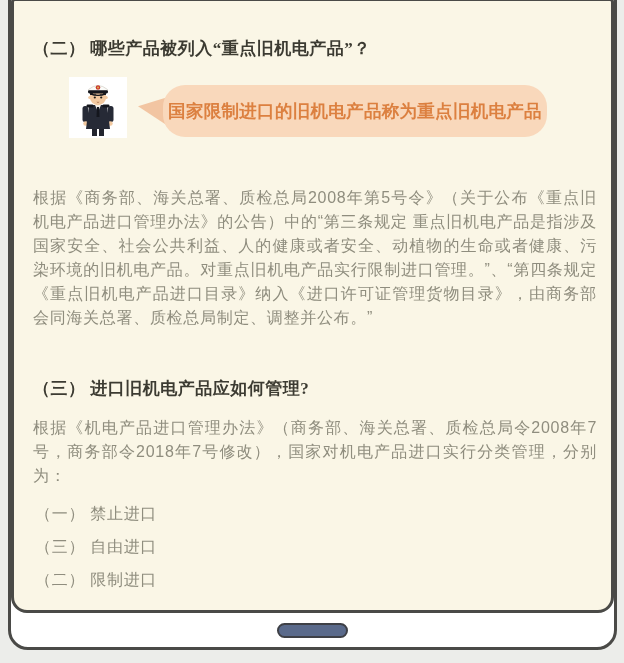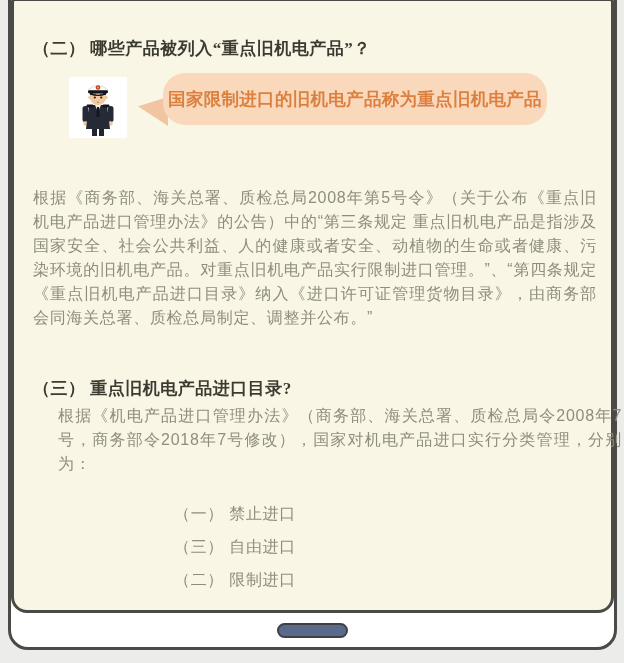--- a/index.html
+++ b/index.html
@@ -45,44 +45,43 @@
     position: absolute;
     left: 19px;
     width: 564px;
     font-size: 16px;
     line-height: 24px;
     letter-spacing: 0.7px;
     color: #8F8D7E;
     text-align: justify;
   }
   .p1 { top: 185px; }
-  .p2 { top: 403px; margin-left: 25px; }
+  .p2 { top: 415px; }
   .import-list {
     position: absolute;
     left: 21px; top: 496px;
     width: 400px;
   }
   .import-list .list-item {
     font-size: 16px;
     line-height: 33px;
     letter-spacing: 0.7px;
     color: #8F8D7E;
     white-space: nowrap;
-    text-align: center;
   }
   .character-box {
     position: absolute;
     left: 55px; top: 76px;
     width: 58px; height: 61px;
     background: #FFFFFF;
   }
   .character-box svg { display: block; width: 100%; height: 100%; }
   .speech-bubble {
     position: absolute;
-    left: 149px; top: 72px;
+    left: 149px; top: 84px;
     width: 384px; height: 52px;
     background: #F9D8BB;
     border-radius: 22px;
     display: flex;
     align-items: center;
     justify-content: center;
   }
   .speech-bubble .bubble-text {
     font-size: 17.5px;
     font-weight: bold;
@@ -156,21 +155,21 @@
     </svg>
   </div>
 
   <div class="bubble-tail"></div>
   <div class="speech-bubble">
     <span class="bubble-text">国家限制进口的旧机电产品称为重点旧机电产品</span>
   </div>
 
   <div class="body-text p1">根据《商务部、海关总署、质检总局2008年第5号令》（关于公布《重点旧机电产品进口管理办法》的公告）中的“第三条规定 重点旧机电产品是指涉及国家安全、社会公共利益、人的健康或者安全、动植物的生命或者健康、污染环境的旧机电产品。对重点旧机电产品实行限制进口管理。”、“第四条规定《重点旧机电产品进口目录》纳入《进口许可证管理货物目录》，由商务部会同海关总署、质检总局制定、调整并公布。”</div>
 
-  <div class="heading h2">（三） 重点旧机电产品进口目录?</div>
+  <div class="heading h2">（三） 进口旧机电产品应如何管理?</div>
 
   <div class="body-text p2">根据《机电产品进口管理办法》（商务部、海关总署、质检总局令2008年7号，商务部令2018年7号修改），国家对机电产品进口实行分类管理，分别为：</div>
 
   <div class="import-list">
     <div class="list-item">（一） 禁止进口</div>
     <div class="list-item">（三） 自由进口</div>
     <div class="list-item">（二） 限制进口</div>
   </div>
 
 </div>

